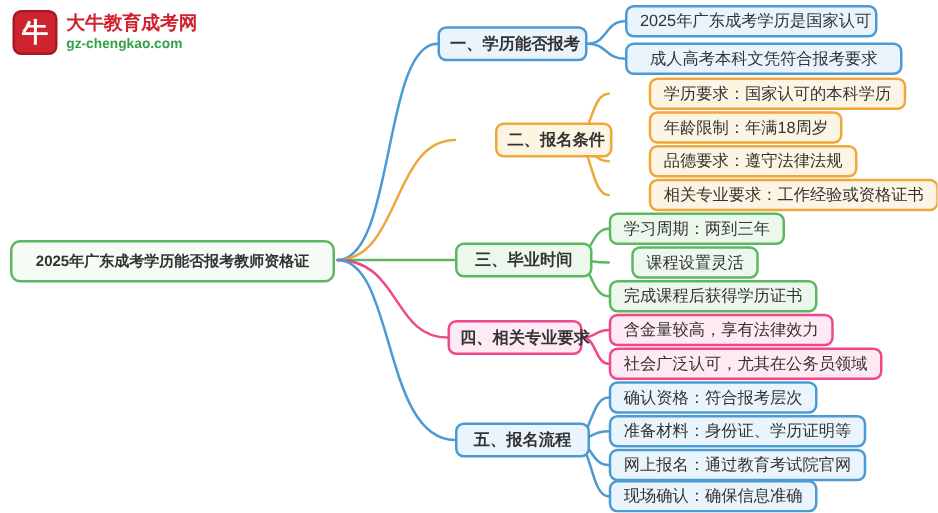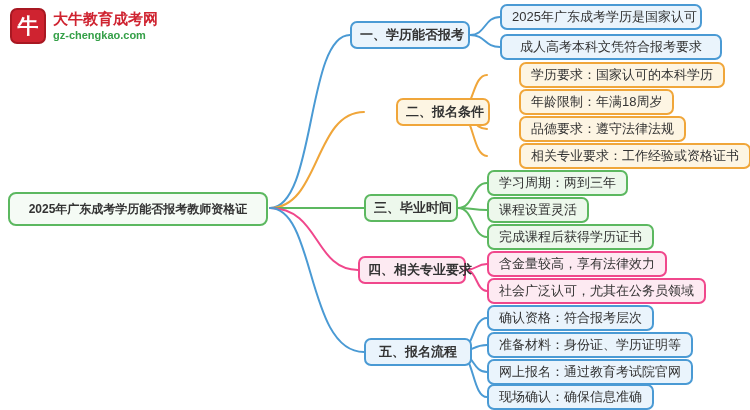--- a/index.html
+++ b/index.html
@@ -79,34 +79,34 @@
     <div class="logo-texts">
       <div class="logo-name">大牛教育成考网</div>
       <div class="logo-domain">gz-chengkao.com</div>
     </div>
   </div>
 
   <div class="node main-topic">2025年广东成考学历能否报考教师资格证</div>
 
   <div class="node branch blue" style="left:350px;top:21px;width:120px;">一、学历能否报考</div>
   <div class="node branch orange" style="left:364px;top:98px;width:94px;">二、报名条件</div>
-  <div class="node branch green" style="left:364px;top:194px;width:94px;">三、毕业时间</div>
+  <div class="node branch green" style="left:364px;top:194px;width:110px;">三、毕业时间</div>
   <div class="node branch pink" style="left:358px;top:256px;width:108px;">四、相关专业要求</div>
   <div class="node branch blue" style="left:364px;top:338px;width:108px;">五、报名流程</div>
 
   <div class="node blue" style="left:500px;top:4px;width:202px;text-align:center;">2025年广东成考学历是国家认可</div>
   <div class="node blue" style="left:500px;top:34px;width:222px;text-align:center;">成人高考本科文凭符合报考要求</div>
 
   <div class="node orange" style="left:487px;top:62px;">学历要求：国家认可的本科学历</div>
   <div class="node orange" style="left:487px;top:89px;">年龄限制：年满18周岁</div>
   <div class="node orange" style="left:487px;top:116px;">品德要求：遵守法律法规</div>
   <div class="node orange" style="left:487px;top:143px;">相关专业要求：工作经验或资格证书</div>
 
   <div class="node green" style="left:487px;top:170px;">学习周期：两到三年</div>
-  <div class="node green" style="left:487px;top:197px;">课程设置灵活</div>
+  <div class="node green" style="left:505px;top:197px;">课程设置灵活</div>
   <div class="node green" style="left:487px;top:224px;">完成课程后获得学历证书</div>
 
   <div class="node pink" style="left:487px;top:251px;">含金量较高，享有法律效力</div>
   <div class="node pink" style="left:487px;top:278px;">社会广泛认可，尤其在公务员领域</div>
 
   <div class="node blue" style="left:487px;top:305px;">确认资格：符合报考层次</div>
   <div class="node blue" style="left:487px;top:332px;">准备材料：身份证、学历证明等</div>
   <div class="node blue" style="left:487px;top:359px;">网上报名：通过教育考试院官网</div>
   <div class="node blue" style="left:487px;top:384px;">现场确认：确保信息准确</div>
 

